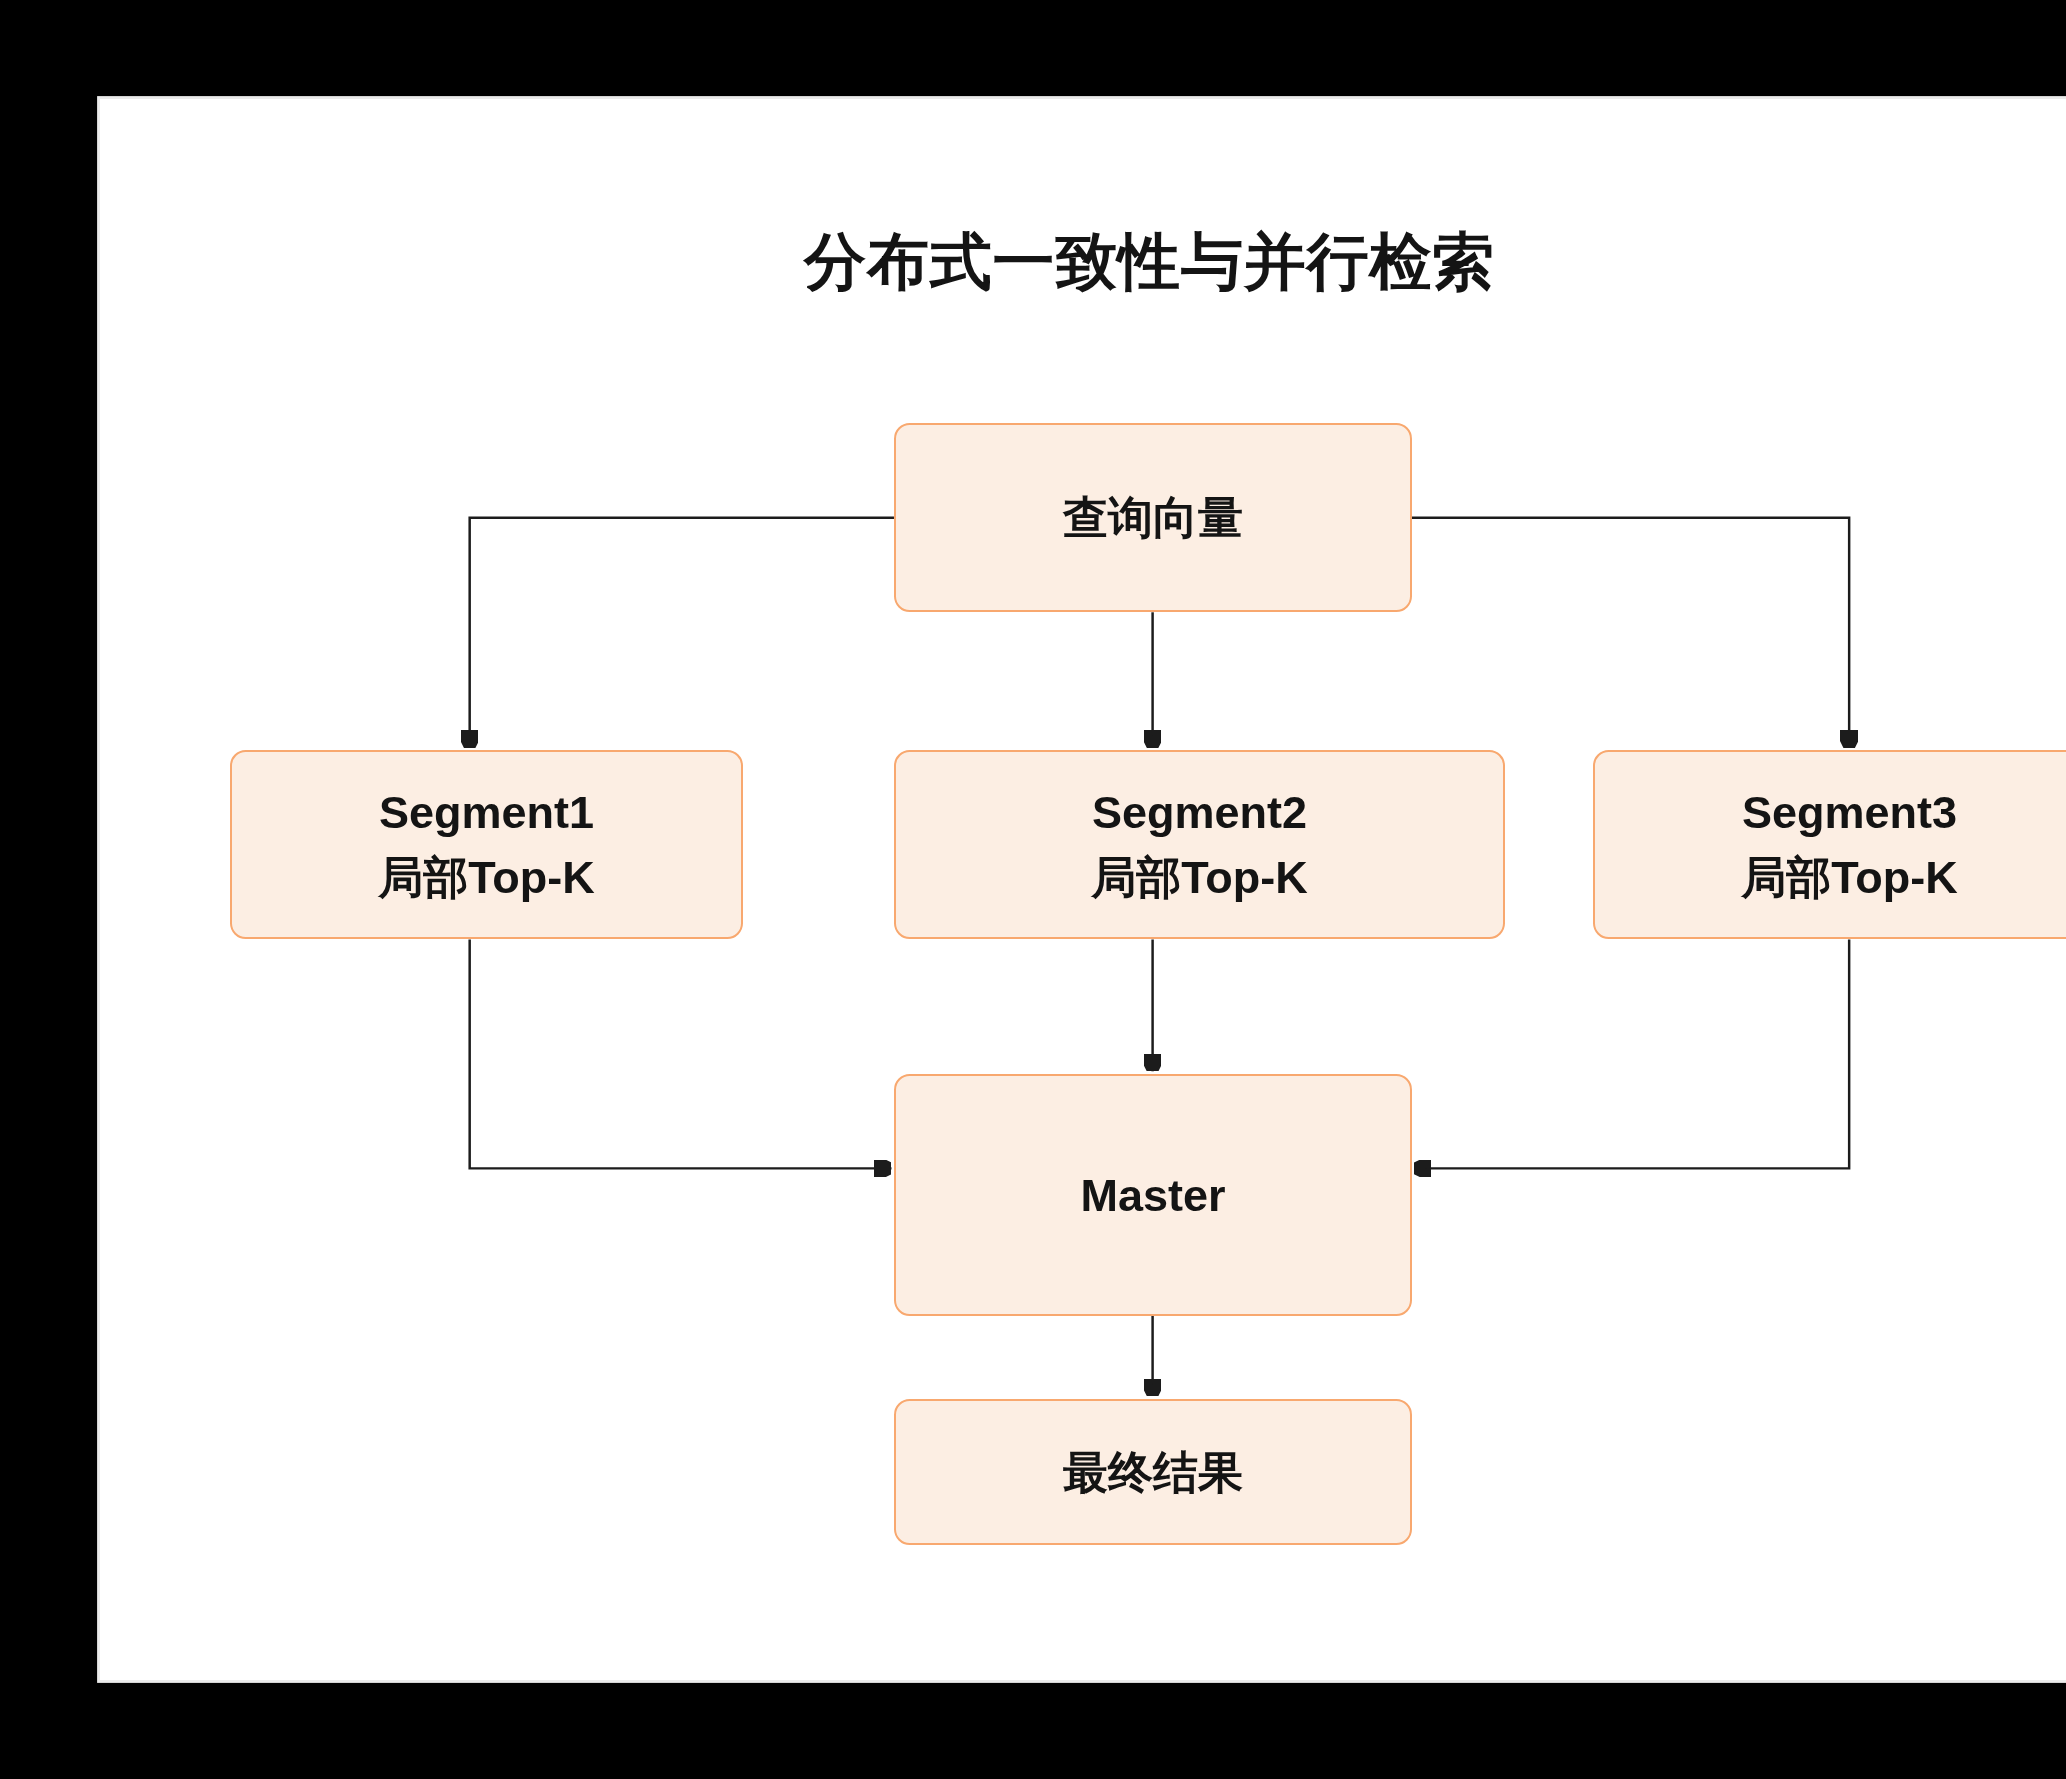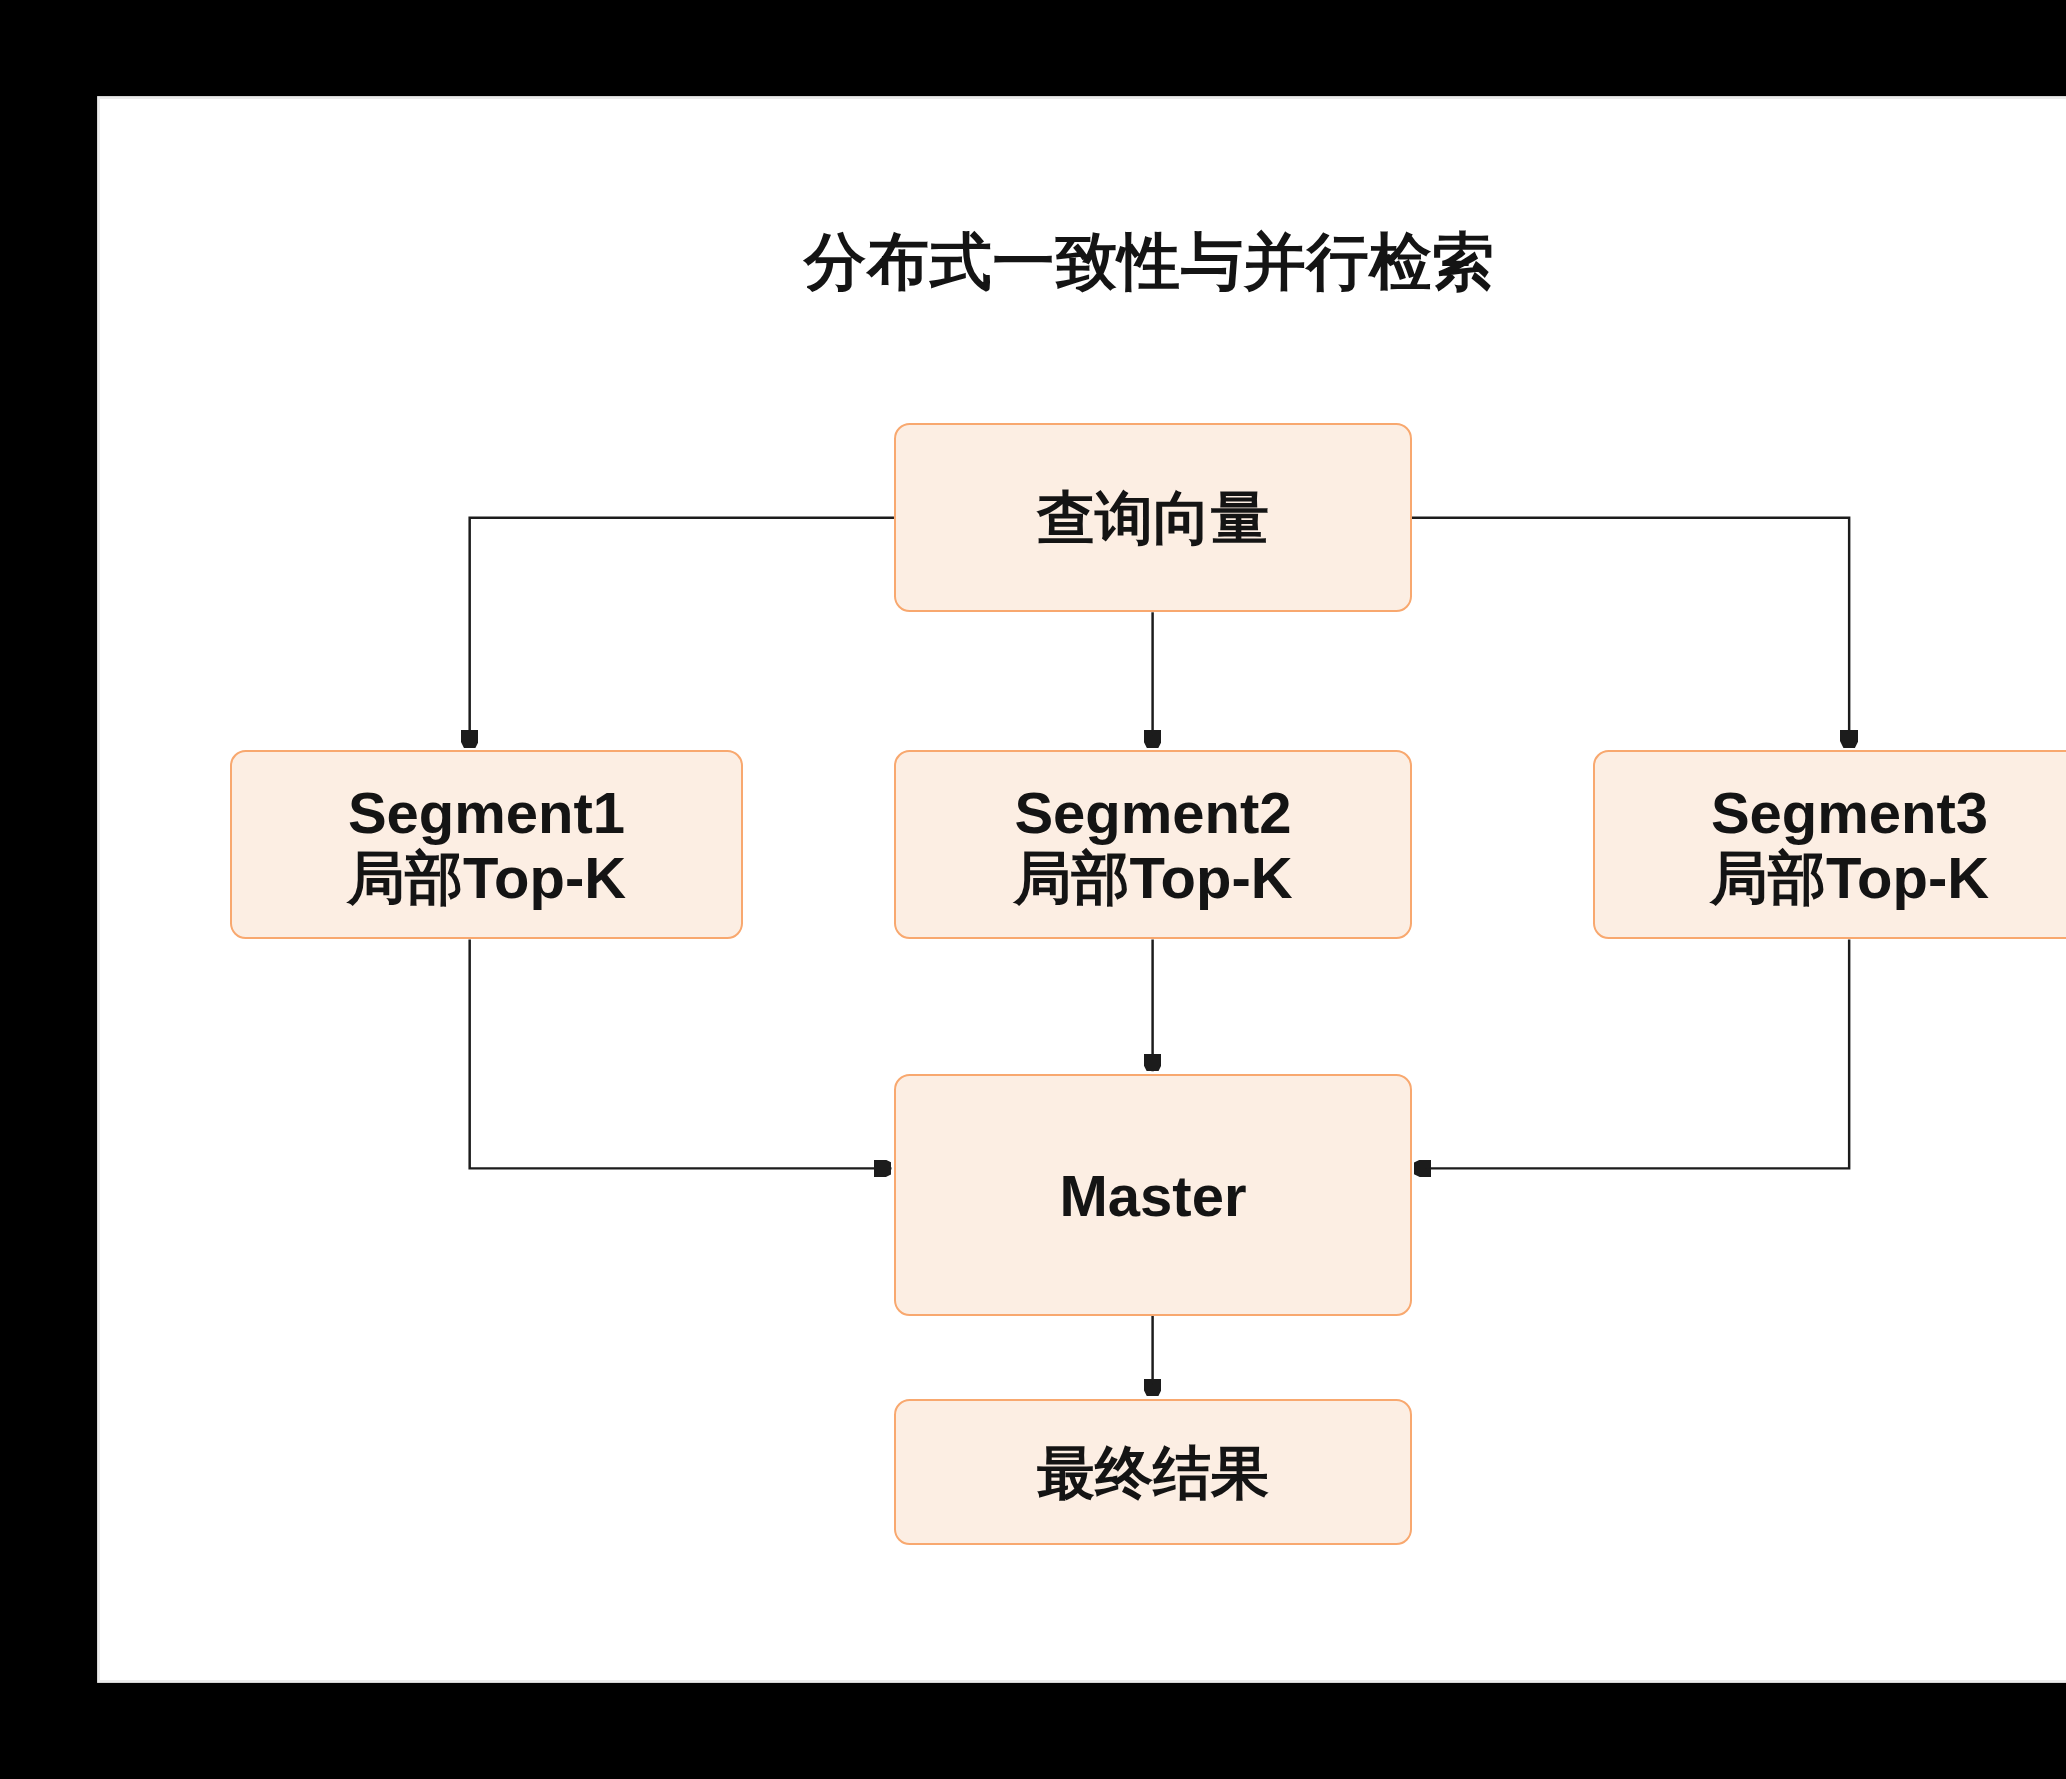--- a/index.html
+++ b/index.html
@@ -44,27 +44,27 @@
     background: #FCEEE3;
     border: 2.5px solid #F8A86F;
     border-radius: 15.7px;
     display: flex;
     flex-direction: column;
     align-items: center;
     justify-content: center;
     text-align: center;
     color: #141414;
     font-weight: 700;
-    font-size: 58px;
+    font-size: 45px;
     line-height: 65px;
   }
   .node span { display: block; }
   #node-query    { left: 894px; top: 423px; width: 518px; height: 189px; }
   #node-segment1 { left: 230px;  top: 750px; width: 513px; height: 189px; }
-  #node-segment2 { left: 894px; top: 750px; width: 518px; height: 189px; }
+  #node-segment2 { left: 894px; top: 750px; width: 611px; height: 189px; }
   #node-segment3 { left: 1593px; top: 750px; width: 513px; height: 189px; }
   #node-master   { left: 894px; top: 1074px; width: 518px; height: 242px; }
   #node-final    { left: 894px; top: 1399px; width: 518px; height: 146px; }
   .edges {
     position: absolute;
     left: 0;
     top: 0;
     width: 2299px;
     height: 1779px;
     pointer-events: none;

